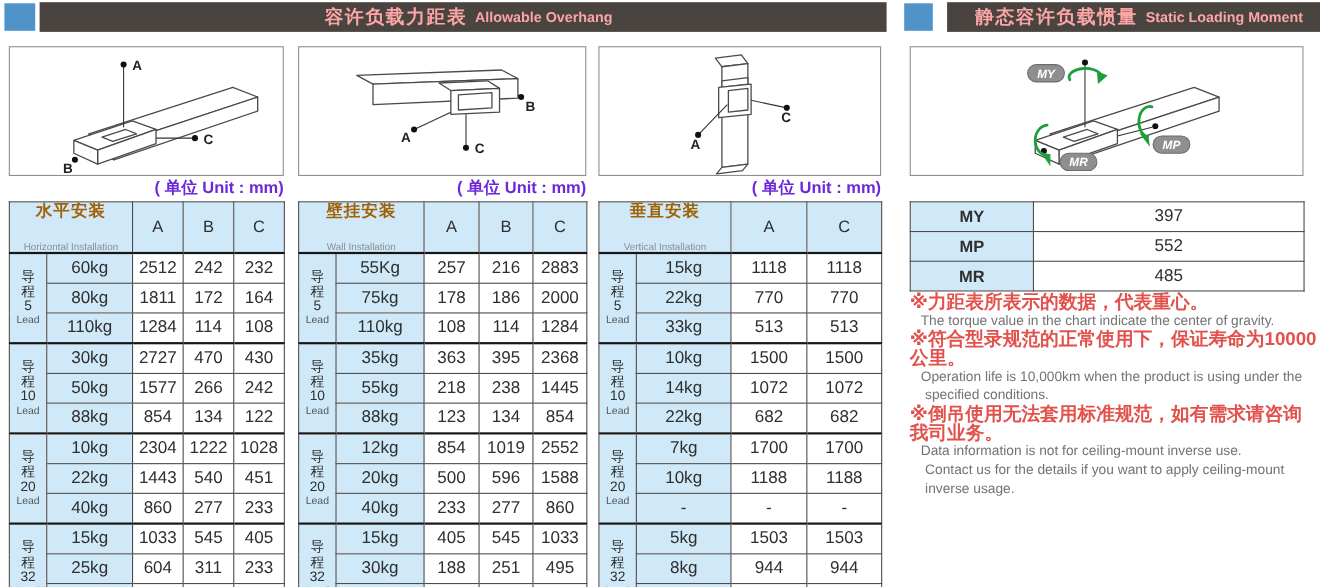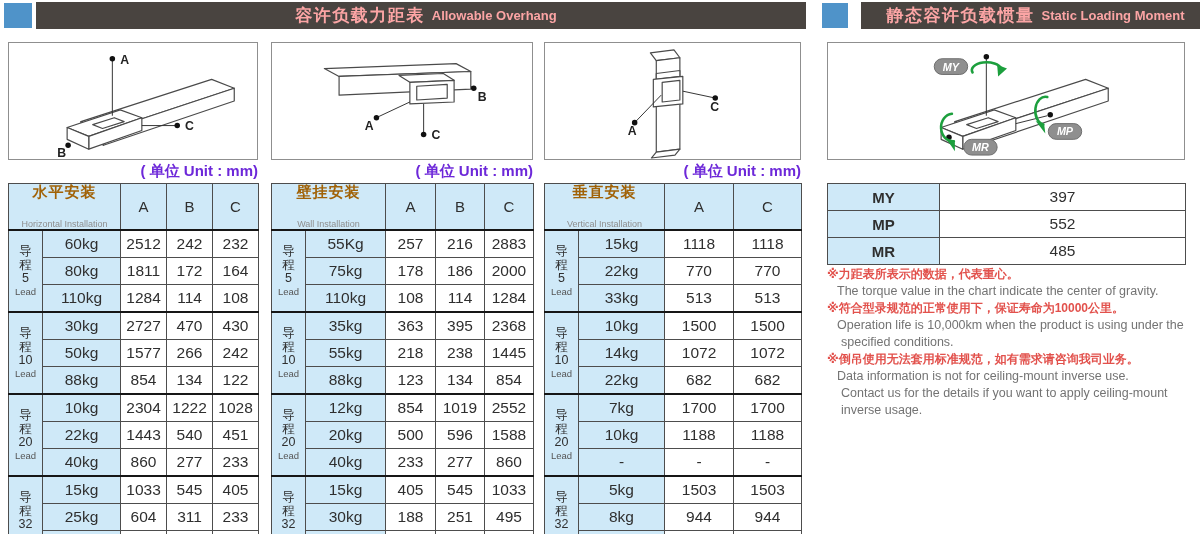--- a/index.html
+++ b/index.html
@@ -35,21 +35,21 @@
   .col-h{font-size:15px;font-weight:500;color:#2f2f2f;}
   tr.gstart td{border-top:2.5px solid #161616;}
   td.lead-cell span{display:block;font-size:12.5px;line-height:13.5px;color:#2f2f2f;}
   td.lead-cell .lead-en{font-size:9.5px;color:#555;line-height:11px;}
   td.weight-cell{font-weight:500;}
   td.m-label{background:#cfe9f8;font-weight:bold;font-size:15px;}
   td.m-value{font-size:15.5px;}
 
   
   .notes{position:absolute;}
-  .note-zh{color:#e2514c;font-weight:bold;font-size:12px;line-height:17px;}
+  .note-zh{color:#e2514c;font-weight:bold;font-size:17px;line-height:17px;}
   .note-en{color:#737373;font-size:12.5px;line-height:17px;padding-left:10px;}
   .note-en.cont{padding-left:14px;}
 </style>
 </head>
 <body>
 
 <div class="page">
 
   <span class="bluesq" style="left:4px;top:3px;width:28px;height:25px;"></span>
   <div class="hbar" style="left:36px;top:2px;width:770px;height:27px;">

